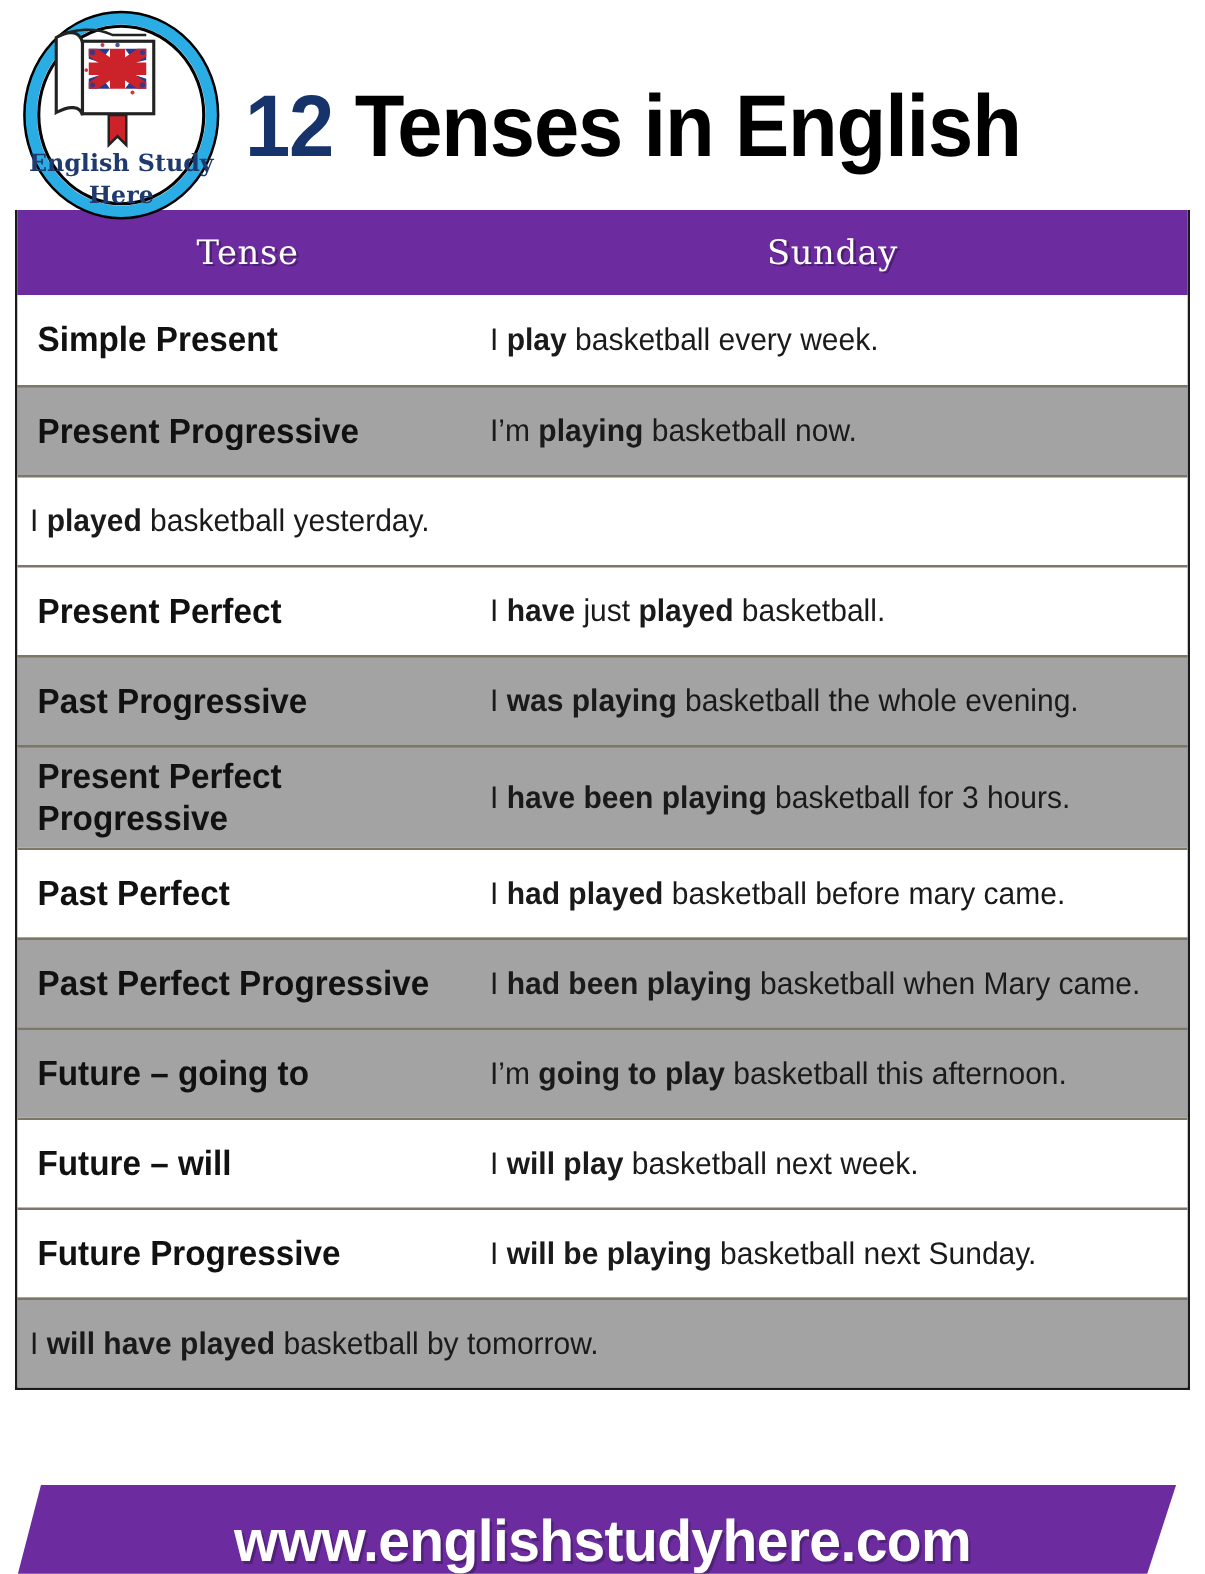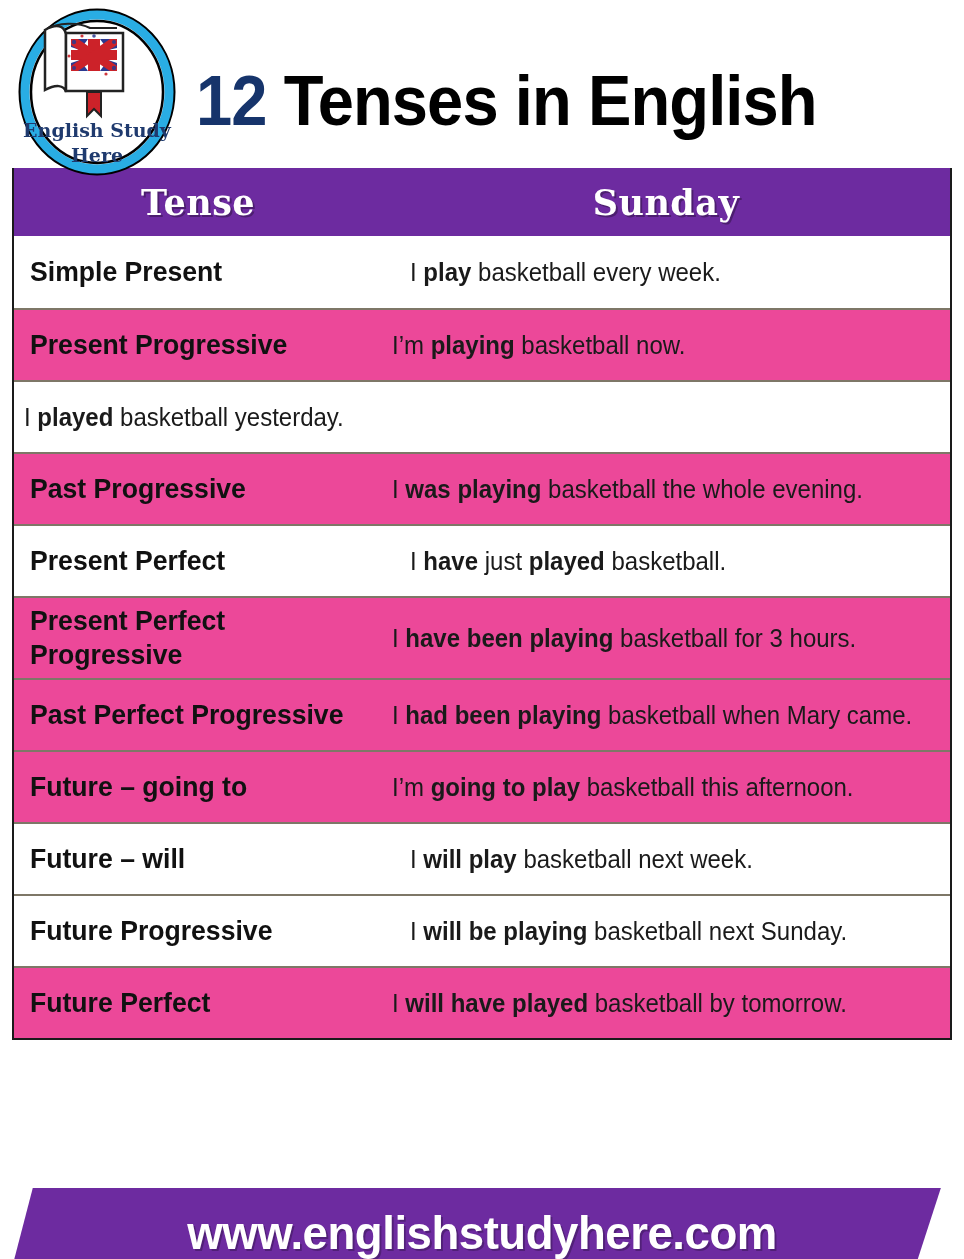--- a/index.html
+++ b/index.html
@@ -61,40 +61,40 @@
     box-sizing: border-box;
   }
   .thead {
     background: #6d2ba0;
     display: flex;
     height: 68px;
     align-items: center;
   }
   .th {
     font-family: "DejaVu Serif", "Liberation Serif", serif;
-    font-weight: bold;
-    font-size: 35px;
+    font-weight: normal;
+    font-size: 27px;
     color: #ffffff;
     text-align: center;
     text-shadow: 2px 2px 0 rgba(0,0,0,0.30);
     letter-spacing: 0.5px;
   }
   .th-tense { width: 368px; }
   .th-example { flex: 1; }
 
   .row {
     display: flex;
     align-items: stretch;
     border-top: 2px solid #7e7767;
     min-height: 72px;
     box-sizing: border-box;
   }
   .row:first-of-type { border-top: none; }
-  .row.white { background: #ffffff; gap: 18px; }
-  .row.cream { background: #ec4899; }
+  .row.white { background: #ffffff; }
+  .row.cream { background: #a3a3a3; }
 
   .cell-tense {
     width: 368px;
     box-sizing: border-box;
     padding: 6px 8px 6px 16px;
     display: flex;
     align-items: center;
     font-family: "Liberation Sans", sans-serif;
     font-weight: bold;
     font-size: 28px;
@@ -237,44 +237,52 @@
         </div>
         <div class="cell-example">
           <span class="txt"><span>I’m </span><b>playing</b><span> basketball now.</span></span>
         </div>
       </div>
       <div class="row white">
         <div class="cell-example">
           <span class="txt"><span>I </span><b>played</b><span> basketball yesterday.</span></span>
         </div>
       </div>
+      <div class="row white">
+        <div class="cell-tense">
+          <span>Present Perfect</span>
+        </div>
+        <div class="cell-example">
+          <span class="txt"><span>I </span><b>have</b><span> just </span><b>played</b><span> basketball.</span></span>
+        </div>
+      </div>
       <div class="row cream">
         <div class="cell-tense">
           <span>Past Progressive</span>
         </div>
         <div class="cell-example">
           <span class="txt"><span>I </span><b>was playing</b><span> basketball the whole evening.</span></span>
         </div>
       </div>
-      <div class="row white">
-        <div class="cell-tense">
-          <span>Present Perfect</span>
-        </div>
-        <div class="cell-example">
-          <span class="txt"><span>I </span><b>have</b><span> just </span><b>played</b><span> basketball.</span></span>
-        </div>
-      </div>
       <div class="row cream">
         <div class="cell-tense">
           <span>Present Perfect Progressive</span>
         </div>
         <div class="cell-example">
           <span class="txt"><span>I </span><b>have been playing</b><span> basketball for 3 hours.</span></span>
         </div>
       </div>
+      <div class="row white">
+        <div class="cell-tense">
+          <span>Past Perfect</span>
+        </div>
+        <div class="cell-example">
+          <span class="txt"><span>I </span><b>had played</b><span> basketball before mary came.</span></span>
+        </div>
+      </div>
       <div class="row cream">
         <div class="cell-tense">
           <span>Past Perfect Progressive</span>
         </div>
         <div class="cell-example">
           <span class="txt"><span>I </span><b>had been playing</b><span> basketball when Mary came.</span></span>
         </div>
       </div>
       <div class="row cream">
         <div class="cell-tense">
@@ -294,23 +302,20 @@
       </div>
       <div class="row white">
         <div class="cell-tense">
           <span>Future Progressive</span>
         </div>
         <div class="cell-example">
           <span class="txt"><span>I </span><b>will be playing</b><span> basketball next Sunday.</span></span>
         </div>
       </div>
       <div class="row cream">
-        <div class="cell-tense">
-          <span>Future Perfect</span>
-        </div>
         <div class="cell-example">
           <span class="txt"><span>I </span><b>will have played</b><span> basketball by tomorrow.</span></span>
         </div>
       </div>
     </div>
 </div>
 
 <div class="footer">
   <div class="footer-shape"></div>
   <div class="footer-text">www.englishstudyhere.com</div>

